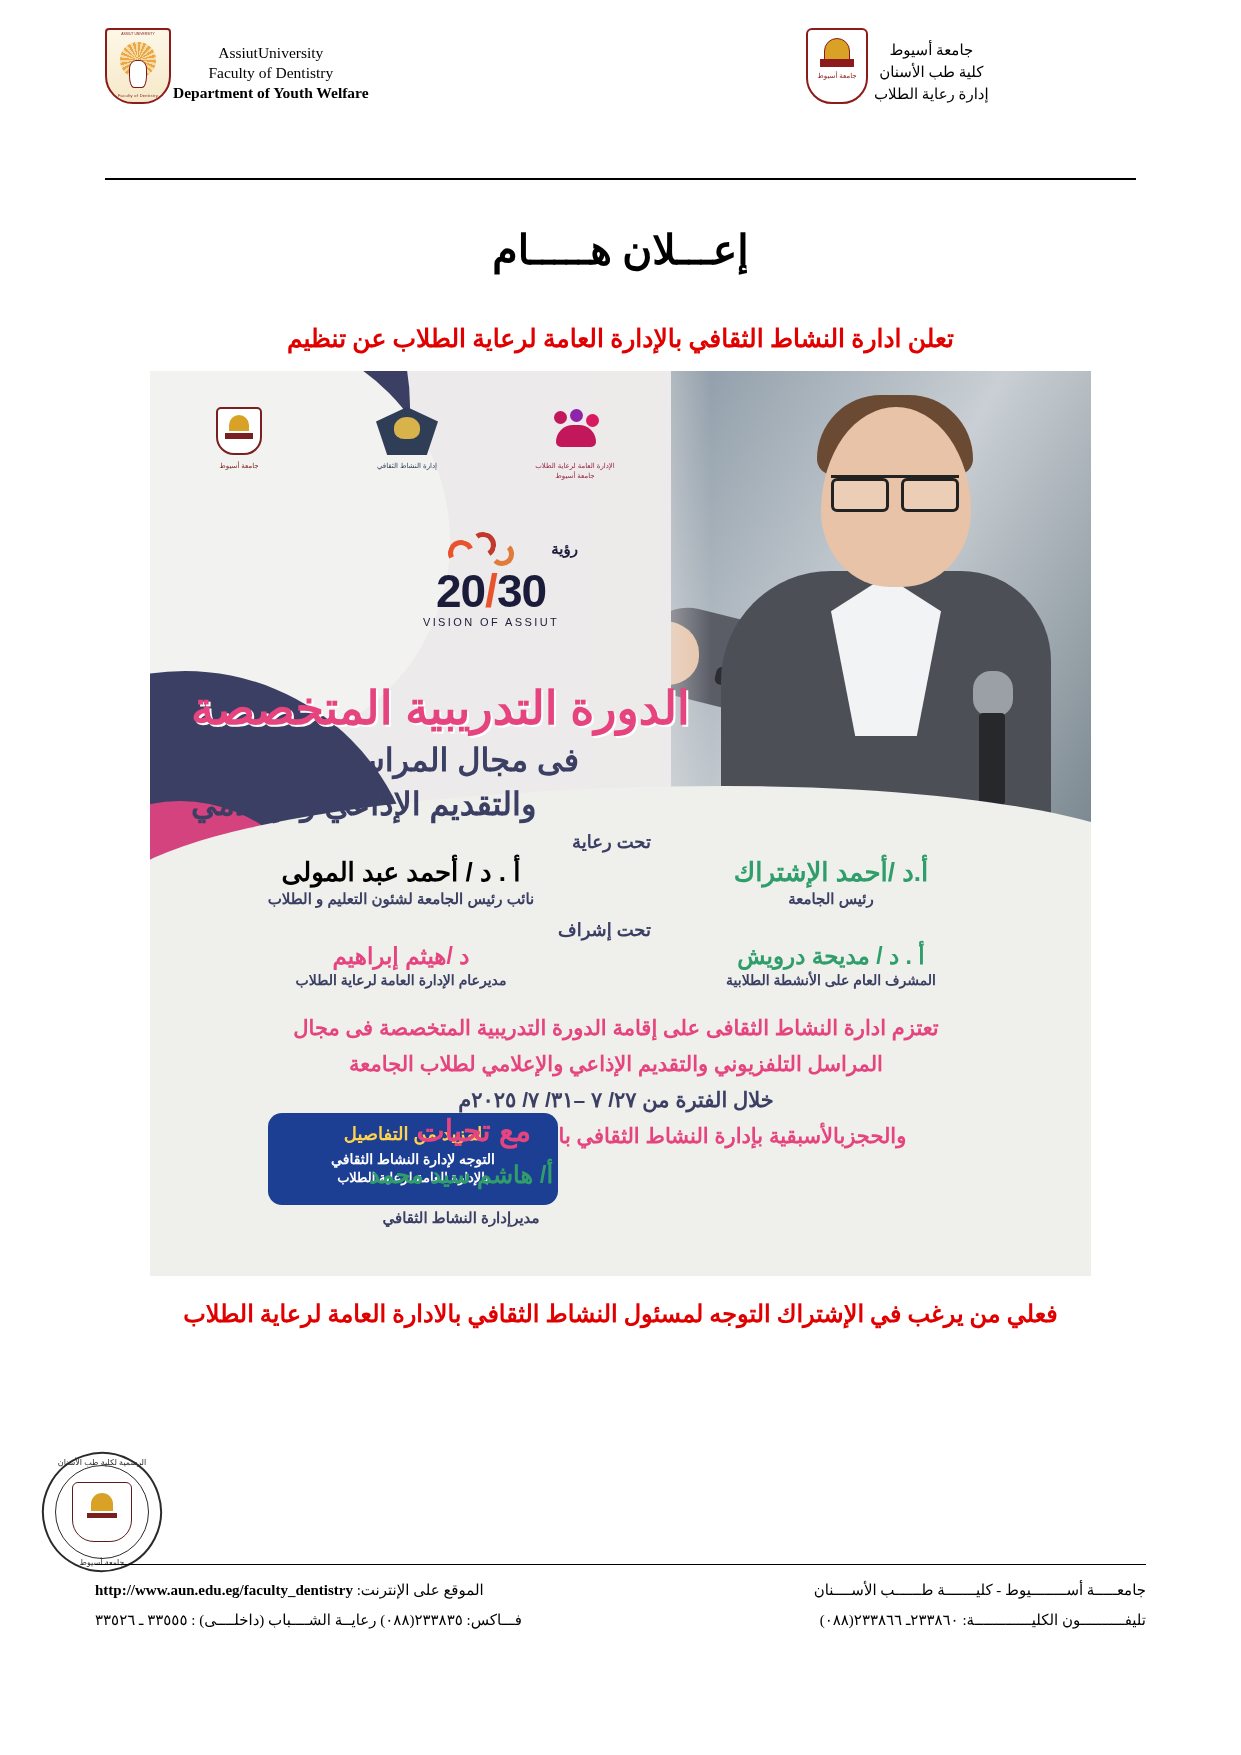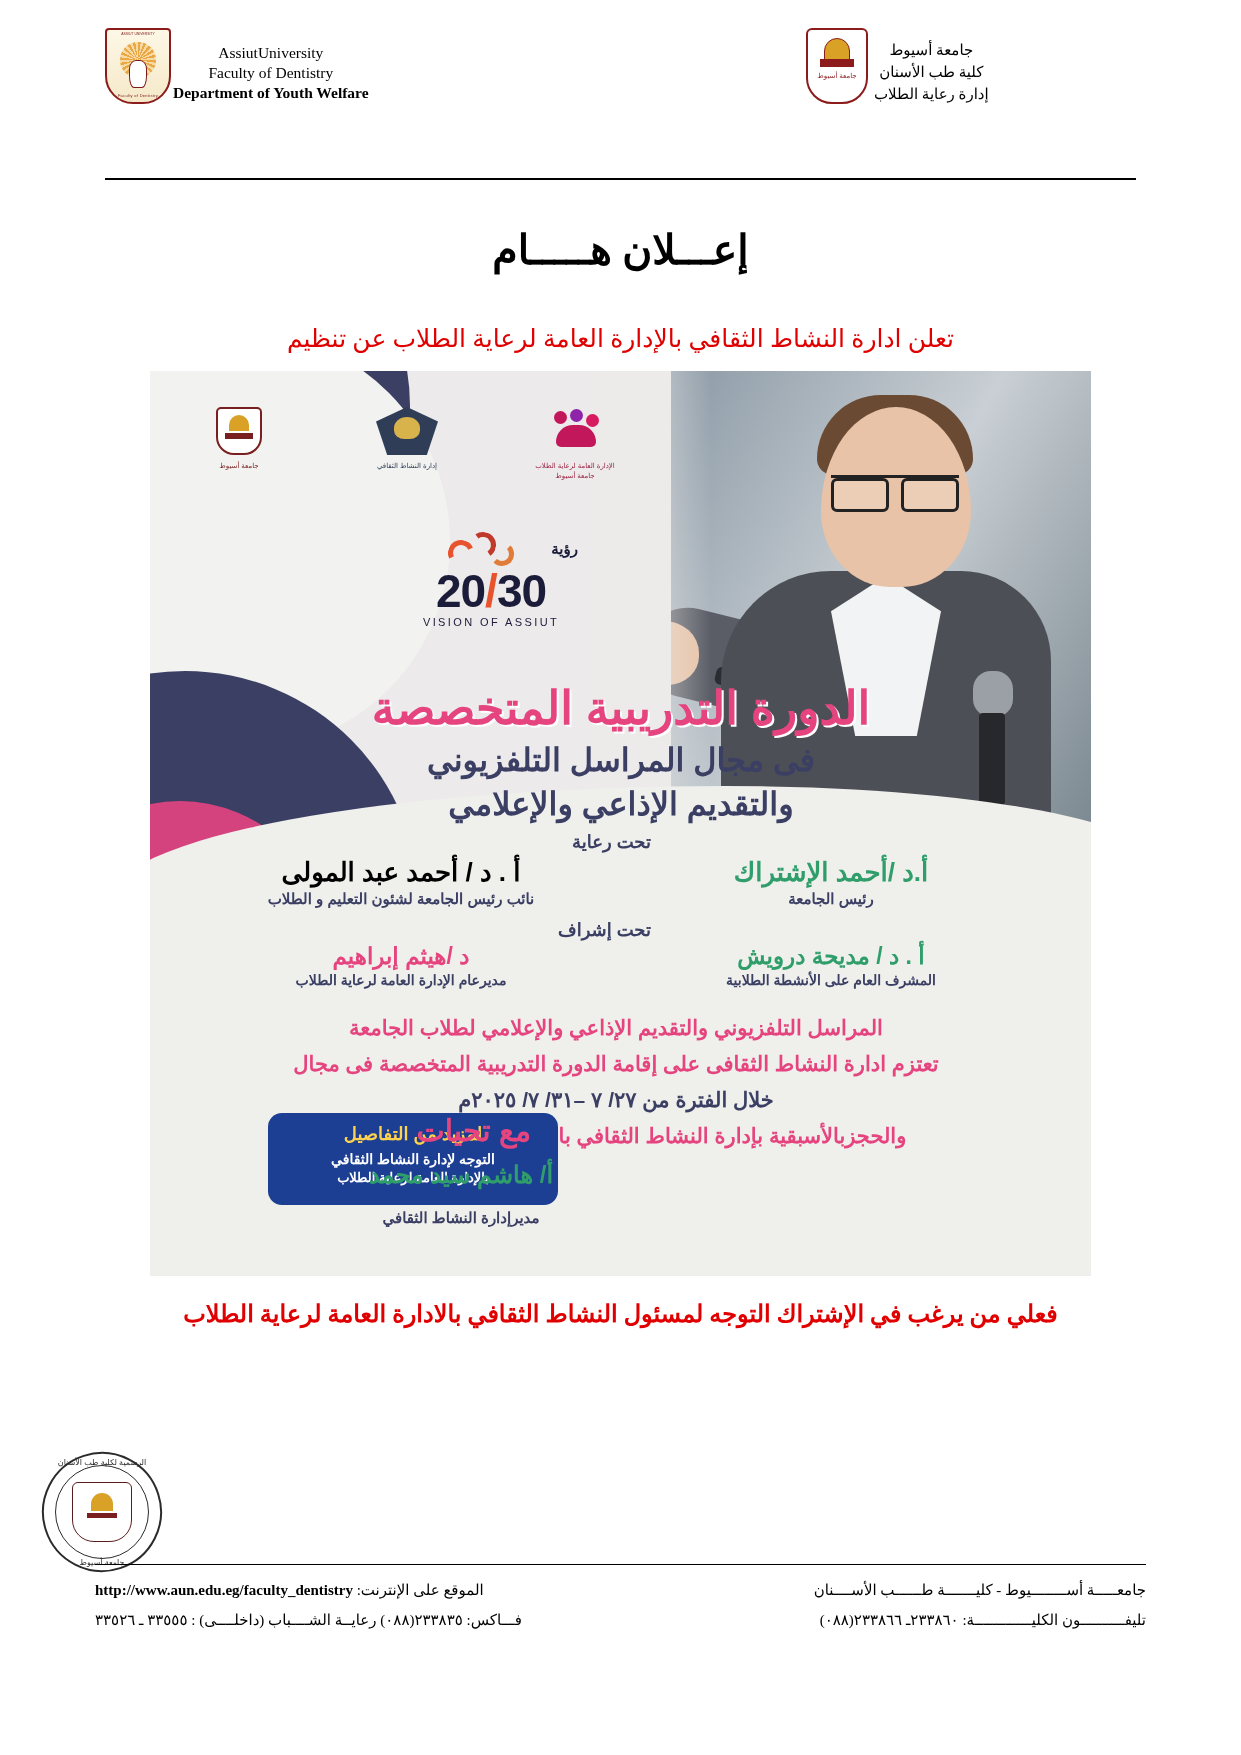--- a/index.html
+++ b/index.html
@@ -150,21 +150,21 @@
     font-weight: bold;
     font-size: 41px;
     letter-spacing: 2px;
     margin-top: 46px;
     font-family: "Liberation Serif", serif;
   }
   .subtitle {
     text-align: center;
     direction: rtl;
     color: #e00000;
-    font-weight: normal;
+    font-weight: bold;
     font-size: 25px;
     margin-top: 50px;
     font-family: "Liberation Serif", serif;
   }
 
   
   .poster {
     position: relative;
     width: 941px;
     height: 905px;
@@ -420,21 +420,21 @@
     color: #1b1b3a;
     margin-top: 2px;
     direction: ltr;
   }
 
   
   .poster-head {
     position: absolute;
     right: 40px; top: 310px;
     width: 860px;
-    text-align: center;
+    text-align: left;
   }
   .ph1 {
     font-size: 46px;
     font-weight: bold;
     color: #e5447f;
     text-shadow: 2px 2px 0 #ffffff;
     letter-spacing: -1px;
   }
   .ph2, .ph3 {
     font-size: 32px;
@@ -722,22 +722,22 @@
         <div class="sname">أ . د / مديحة درويش</div>
         <div class="stitle">المشرف العام على الأنشطة الطلابية</div>
       </div>
       <div class="pcol">
         <div class="sname pink">د /هيثم إبراهيم</div>
         <div class="stitle">مديرعام الإدارة العامة لرعاية الطلاب</div>
       </div>
     </div>
 
     <div class="poster-body">
+      <div class="line pink">تعتزم ادارة النشاط الثقافى على إقامة الدورة التدريبية المتخصصة فى مجال</div>
       <div class="line pink">المراسل التلفزيوني والتقديم الإذاعي والإعلامي لطلاب الجامعة</div>
-      <div class="line pink">تعتزم ادارة النشاط الثقافى على إقامة الدورة التدريبية المتخصصة فى مجال</div>
       <div class="line">خلال الفترة من ٢٧/ ٧ –٣١/ ٧/ ٢٠٢٥م</div>
       <div class="line pink">والحجزبالأسبقية بإدارة النشاط الثقافي بالإدارة العامة لرعاية الطلاب</div>
     </div>
 
     <div class="info-box">
       <div class="t1">لمزيد من التفاصيل</div>
       <div class="t2">التوجه لإدارة النشاط الثقافي</div>
       <div class="t3">بالإدارة العامة لرعاية الطلاب</div>
     </div>
 

